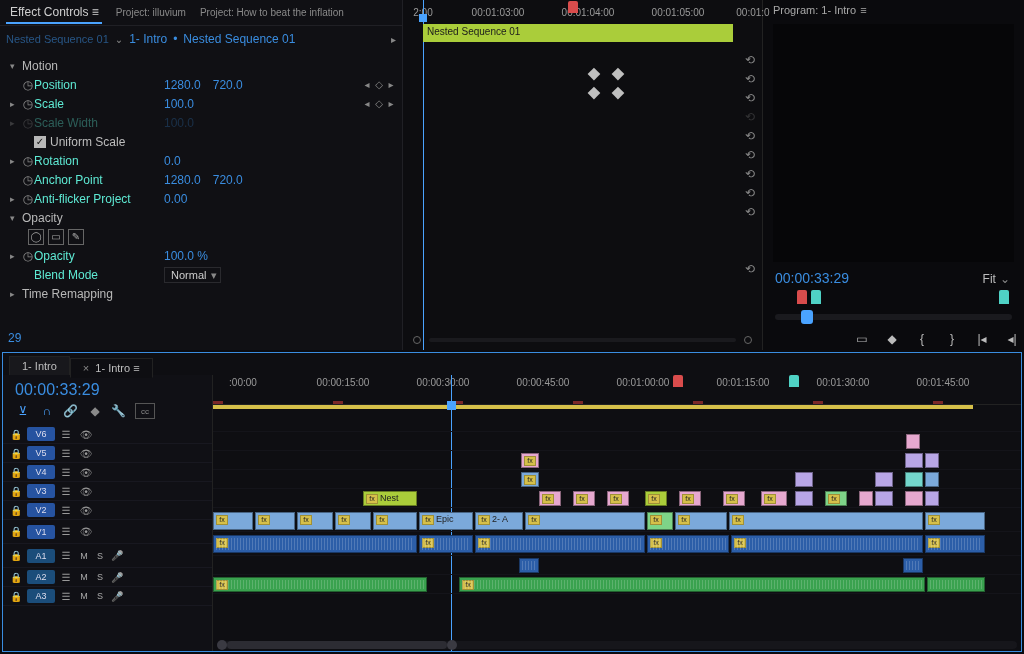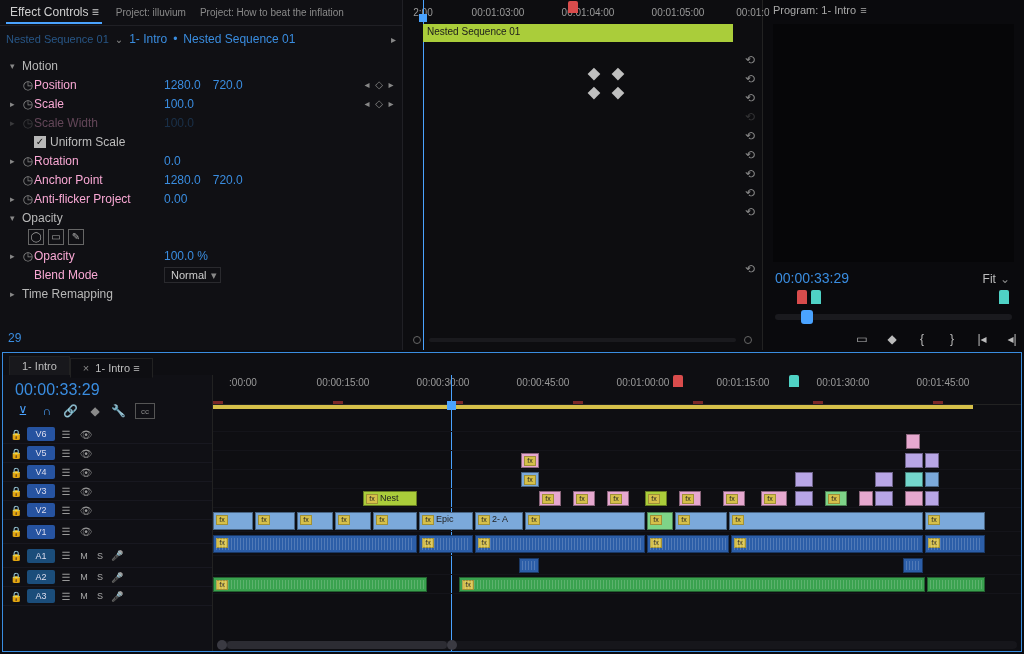--- a/index.html
+++ b/index.html
@@ -11,21 +11,21 @@
   .fx-tab { border-bottom: 2px solid #4aa3ff; padding: 3px 4px; color:#cfcfcf; }
   .fx-project { color: #8a8a8a; font-size: 10px; }
   .fx-source-row { display: flex; align-items: center; height: 26px; padding: 0 6px; gap: 6px; }
   .fx-src-dim { color: #3a8de0; font-size: 11px; }
   .fx-src-bright { color:#3a8de0; }
   .fx-body { flex: 1; overflow: hidden; padding: 4px 0 0 4px; }
   .fx-row { display: flex; align-items: center; height: 19px; padding-left: 6px; }
   .fx-row.section { color:#b8b8b8; }
   .fx-twirl { width: 12px; color:#888; font-size: 9px; }
   .fx-stop { width: 12px; height:12px; display:flex; align-items:center; justify-content:center; font-size: 12px; color:#888; }
-  .fx-label { width: 130px; color:#f9a8d4; }
+  .fx-label { width: 130px; color:#5eead4; }
   .fx-val { color:#3a8de0; text-decoration: none; }
   .fx-val + .fx-val { margin-left: 12px; }
   .fx-key-controls { position:absolute; right: 6px; display: flex; gap: 2px; align-items:center; }
   .kc { width:10px; height:10px; color:#888; font-size:10px; display:flex; align-items:center; justify-content:center; }
   .checkbox { width:12px; height:12px; background:#b8b8b8; color:#111; font-size:10px; display:flex; align-items:center; justify-content:center; margin-right:4px; }
   .fx-select { background:transparent; border:1px solid #2a2a2e; color:#ccc; padding:1px 14px 1px 6px; font-size:11px; position:relative; }
   .fx-select::after { content:"▾"; position:absolute; right:4px; color:#888; }
   .mask-icons { display:flex; gap:4px; padding-left:18px; }
   .mask-ic { width:16px; height:16px; border:1px solid #666; display:flex; align-items:center; justify-content:center; color:#aaa; font-size:10px; }
   .fx-mini-timeline { width: 360px; background:#0d0d10; border-left:1px solid #202025; position:relative; }

